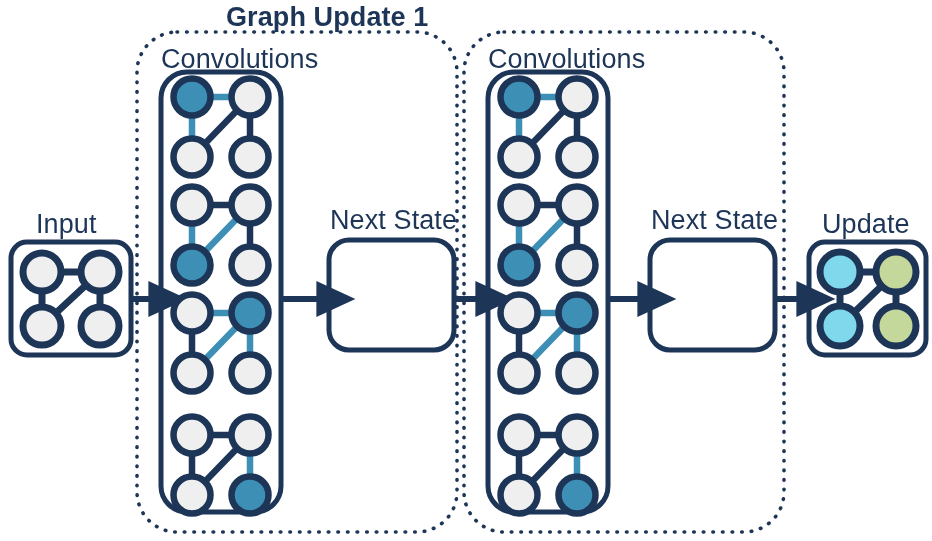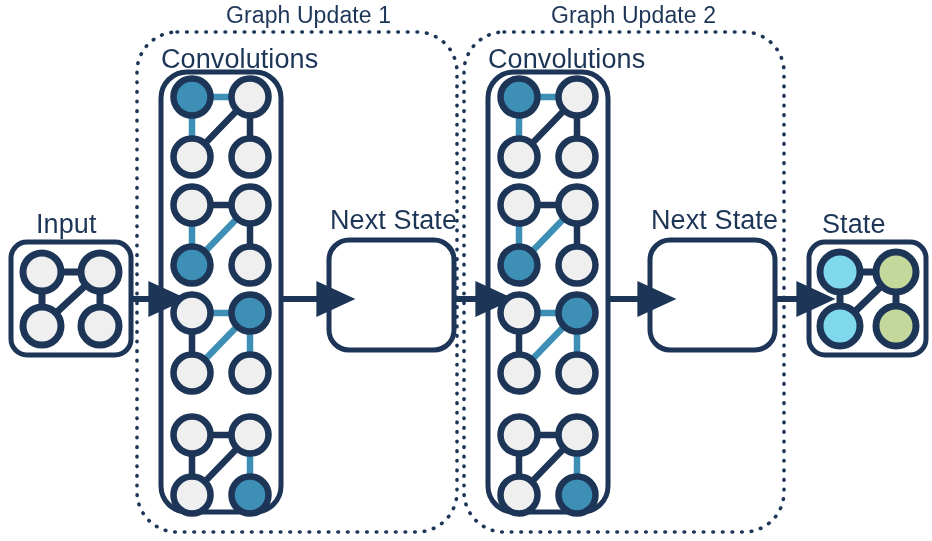--- a/index.html
+++ b/index.html
@@ -1,36 +1,35 @@
 <!DOCTYPE html>
 <html><head>
 <meta charset="utf-8">
 <style>
   html,body{margin:0;padding:0;background:#ffffff;}
   body{width:932px;height:541px;position:relative;overflow:hidden;
        font-family:"Liberation Sans", sans-serif;color:#1d3557;}
   #stage{position:absolute;left:0;top:0;width:932px;height:541px;}
   .lbl{position:absolute;font-size:27px;color:#1d3557;white-space:nowrap;letter-spacing:.1px;}
-  .grp-title{font-size:23px;}
+  .grp-title{font-size:27px;font-weight:bold;}
   svg{position:absolute;left:0;top:0;overflow:visible;}
 </style>
 </head>
 <body>
 
 <div id="stage">
 
   <div class="lbl grp-title" style="left:226px;top:2px;">Graph Update 1</div>
-  <div class="lbl grp-title" style="left:551px;top:2px;">Graph Update 2</div>
 
   <div class="lbl" style="left:36px;top:209px;text-align:center;">Input</div>
   <div class="lbl" style="left:161px;top:44px;">Convolutions</div>
   <div class="lbl" style="left:488px;top:44px;">Convolutions</div>
   <div class="lbl" style="left:330px;top:205px;">Next State</div>
   <div class="lbl" style="left:651px;top:205px;">Next State</div>
-  <div class="lbl" style="left:822px;top:209px;">State</div>
+  <div class="lbl" style="left:822px;top:209px;">Update</div>
 
   <div class="lbl" style="left:345px;top:261px;font-size:27px;">Dim=64</div>
   <div class="lbl" style="left:355px;top:297px;font-size:27px;">ReLU</div>
   <div class="lbl" style="left:665px;top:261px;font-size:27px;">Dim=64</div>
   <div class="lbl" style="left:675px;top:297px;font-size:27px;">ReLU</div>
 
   <svg id="art" width="932" height="541" viewBox="0 0 932 541">
     <defs>
       <marker id="ah" markerWidth="7" markerHeight="7" refX="0.6" refY="3" orient="auto">
         <path d="M0,0 L6.5,3 L0,6 z" fill="#1d3557"></path>

